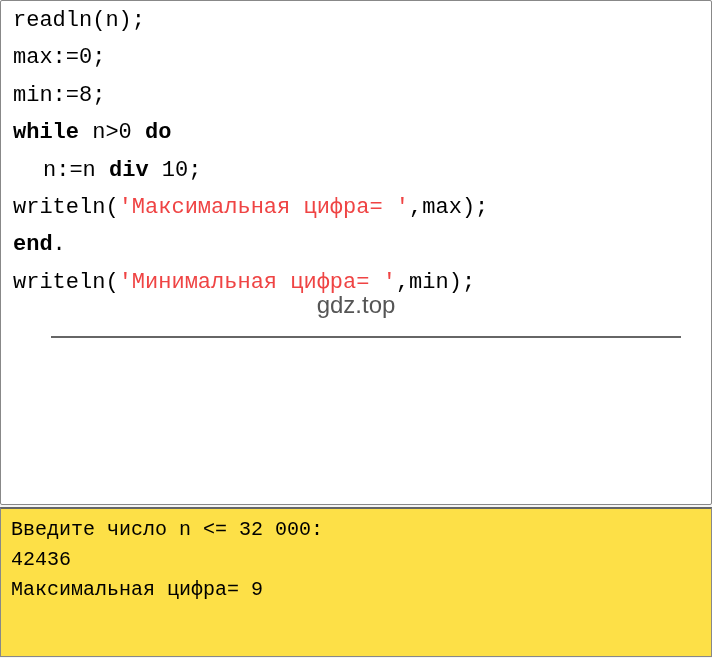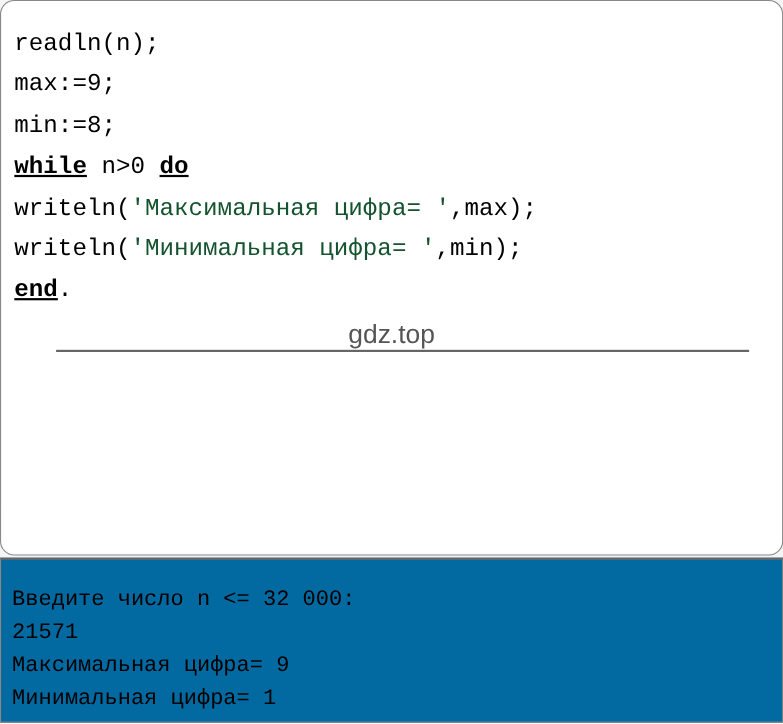--- a/index.html
+++ b/index.html
@@ -12,89 +12,88 @@
       font-size: 22px;
       background: #f5f5f5;
       width: 712px;
       height: 658px;
       overflow: hidden;
       position: relative;
     }
     .code-panel {
       background: #ffffff;
       border: 1px solid #888;
-      border-radius: 13px;
-      padding: 20px 12px;
+      border-radius: 2px;
+      padding: 1px 12px;
       margin-bottom: 2px;
       height: 505px;
       position: relative;
     }
     .code-line {
       line-height: 1.7;
       white-space: pre;
       color: #000;
     }
     .code-line.indent {
       padding-left: 30px;
     }
     .bold {
       font-weight: bold;
-      text-decoration: underline;
     }
     .string-literal {
-      color: #14532d;
+      color: #ef4444;
     }
     .watermark {
       position: absolute;
       top: 290px;
       left: 50%;
       transform: translateX(-50%);
       font-size: 24px;
       color: #555;
       font-family: Arial, sans-serif;
       font-weight: normal;
       z-index: 10;
       pointer-events: none;
       text-align: center;
     }
     .separator {
       border: none;
       border-top: 2px solid #666;
       margin: 35px 18px 0 38px;
     }
     .output-panel {
-      background: #0369a1;
+      background: #fde047;
       border: 1px solid #888;
       border-top: 2px solid #666;
-      padding: 22px 10px;
+      padding: 6px 10px;
       font-family: "Courier New", monospace;
       font-size: 20px;
       line-height: 1.5;
       height: 150px;
     }
     .output-line {
       color: #000;
       white-space: pre;
     }
   </style>
 </head>
 <body>
 
 <div class="code-panel">
   <div class="code-line"><span>readln(n);</span></div>
-  <div class="code-line"><span>max:=9;</span></div>
+  <div class="code-line"><span>max:=0;</span></div>
   <div class="code-line"><span>min:=8;</span></div>
   <div class="code-line"><span class="bold">while</span><span> n&gt;0 </span><span class="bold">do</span></div>
+  <div class="code-line indent"><span>n:=n </span><span class="bold">div</span><span> 10;</span></div>
   <div class="code-line"><span>writeln(</span><span class="string-literal">'Максимальная цифра= '</span><span>,max);</span></div>
+  <div class="code-line"><span class="bold">end</span><span>.</span></div>
   <div class="code-line"><span>writeln(</span><span class="string-literal">'Минимальная цифра= '</span><span>,min);</span></div>
-  <div class="code-line"><span class="bold">end</span><span>.</span></div>
 
   <div class="watermark">gdz.top</div>
 
   <hr class="separator">
 </div>
 
 <div class="output-panel">
   <div class="output-line">Введите число n &lt;= 32 000:</div>
-  <div class="output-line">21571</div>
+  <div class="output-line">42436</div>
   <div class="output-line">Максимальная цифра= 9</div>
-  <div class="output-line">Минимальная цифра= 1</div>
 </div>
 
 </body></html>

